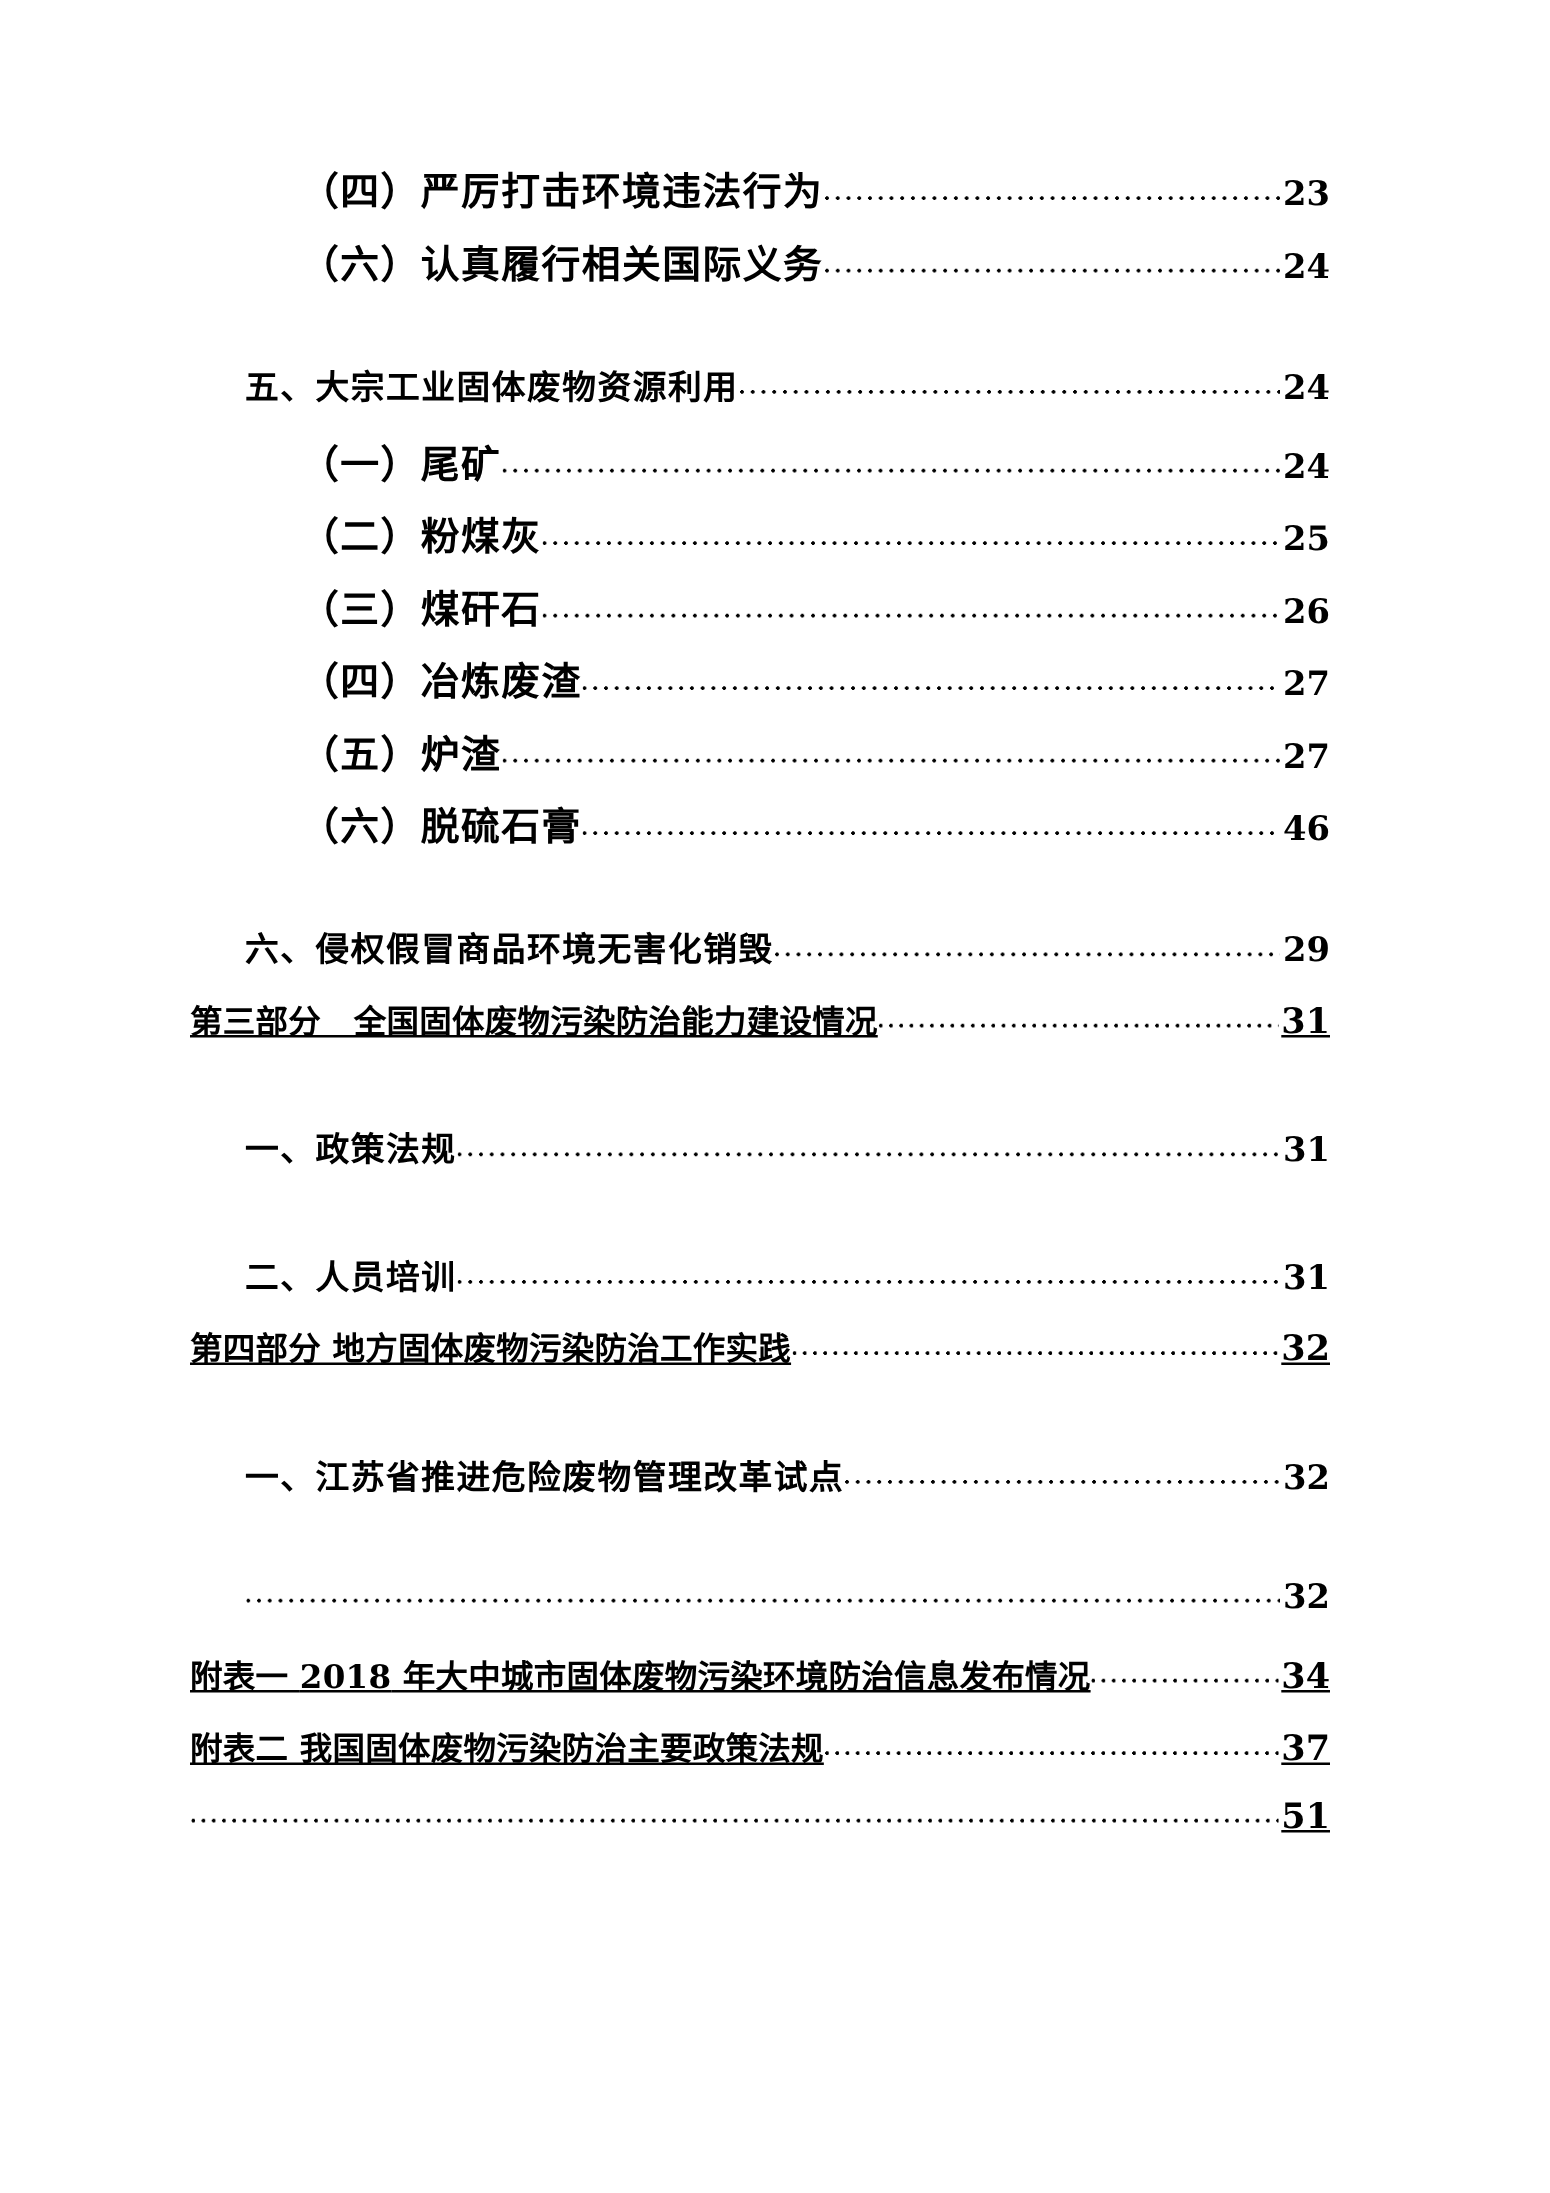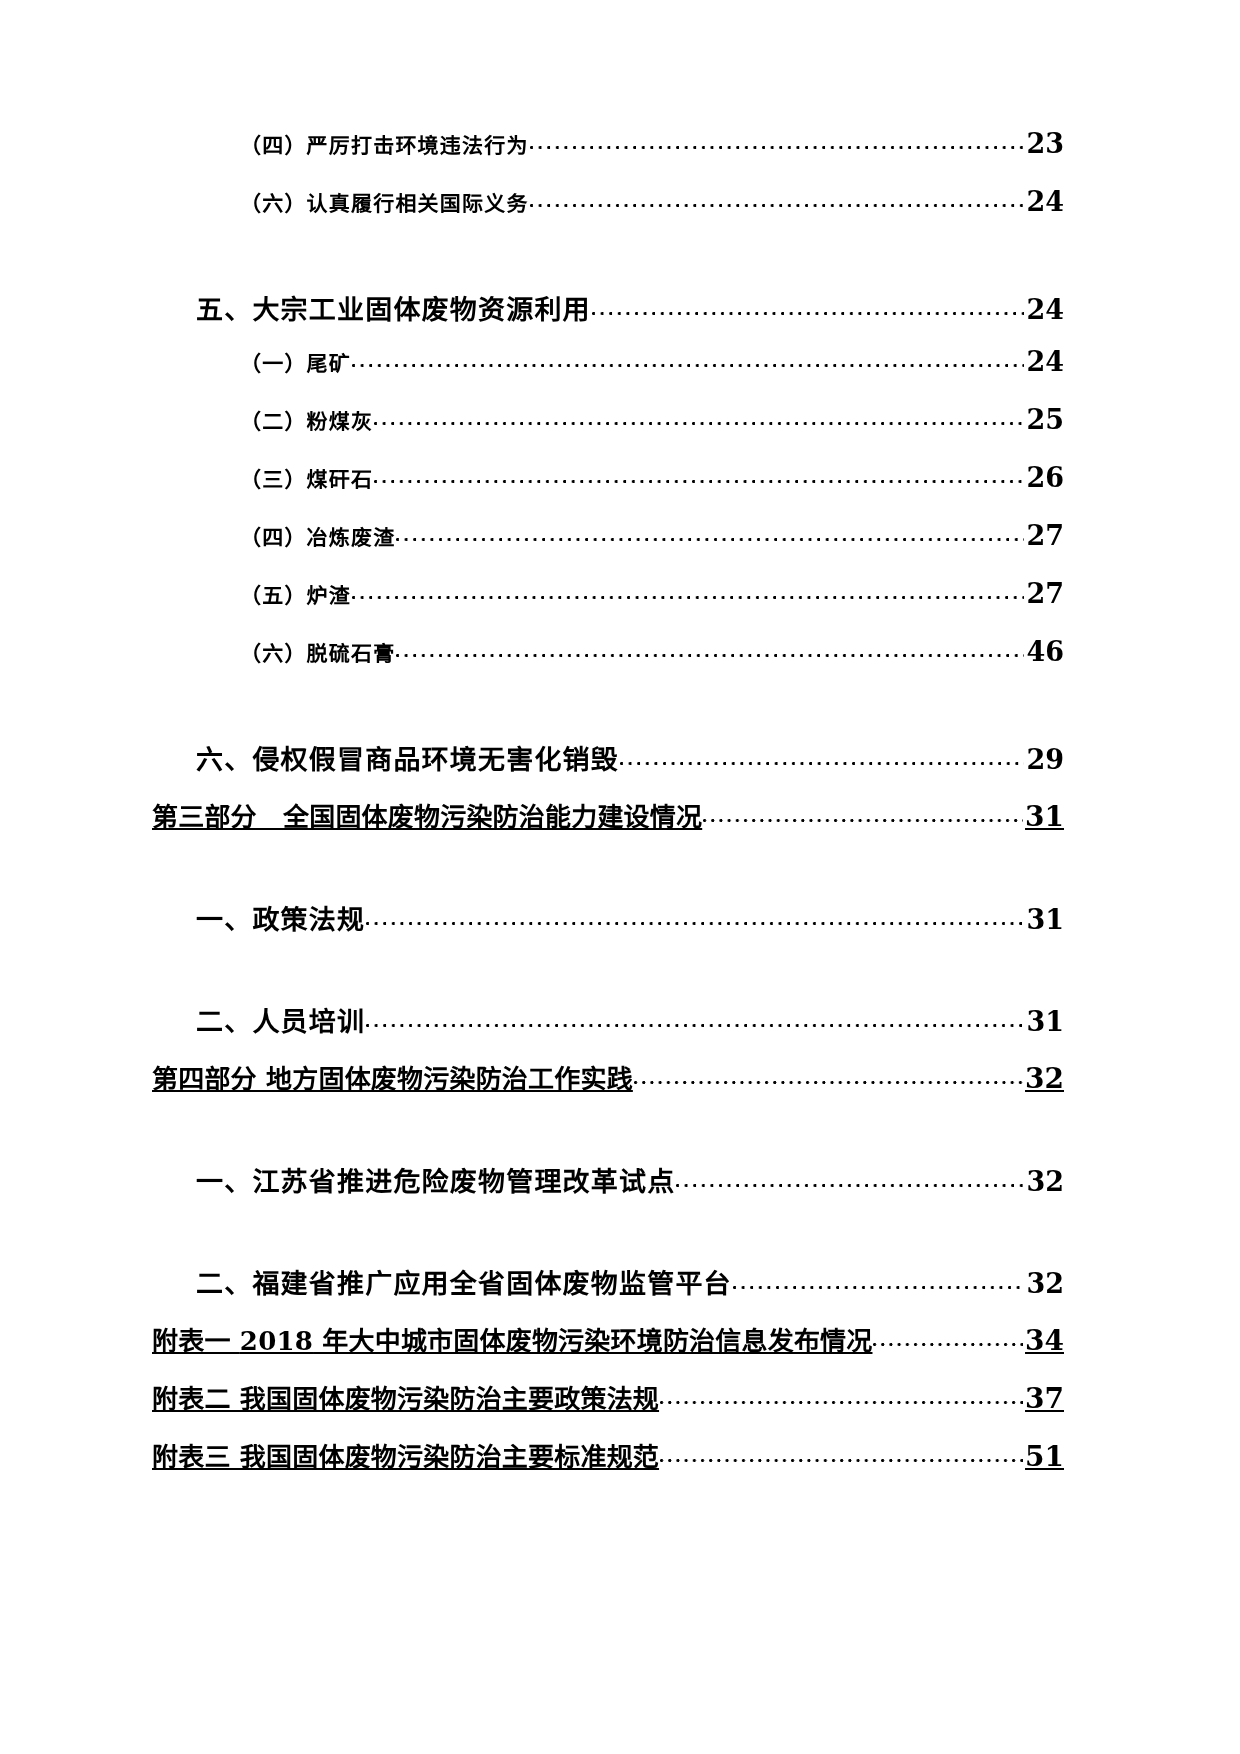--- a/index.html
+++ b/index.html
@@ -71,21 +71,21 @@
 
   
 
   
   .lvl-sub {
     padding-left: 88px;
   }
   .lvl-sub .toc-title {
     font-family: "DejaVu Serif", "Liberation Serif", serif;
     font-weight: bold;
-    font-size: 21px;
+    font-size: 31px;
     letter-spacing: 1.2px;
   }
   .lvl-sub .toc-page { font-size: 27px; }
   .lvl-sub .toc-leader::after { bottom: 0.24em; }
 
   
   .lvl-mid {
     padding-left: 44px;
     margin-top: 44px;
   }
@@ -197,32 +197,30 @@
       <span class="toc-title">第四部分 地方固体废物污染防治工作实践</span>
       <span class="toc-leader"></span>
       <span class="toc-page">32</span>
     </div>
     <div class="toc-row lvl-mid">
       <span class="toc-title">一、江苏省推进危险废物管理改革试点</span>
       <span class="toc-leader"></span>
       <span class="toc-page">32</span>
     </div>
     <div class="toc-row lvl-mid">
-      <span class="toc-title">二、福建省推广应用全省固体废物监管平台</span>
       <span class="toc-leader"></span>
       <span class="toc-page">32</span>
     </div>
     <div class="toc-row lvl-part">
       <span class="toc-title">附表一 <span class="num-run">2018</span> 年大中城市固体废物污染环境防治信息发布情况</span>
       <span class="toc-leader"></span>
       <span class="toc-page">34</span>
     </div>
     <div class="toc-row lvl-part">
       <span class="toc-title">附表二 我国固体废物污染防治主要政策法规</span>
       <span class="toc-leader"></span>
       <span class="toc-page">37</span>
     </div>
     <div class="toc-row lvl-part">
-      <span class="toc-title">附表三 我国固体废物污染防治主要标准规范</span>
       <span class="toc-leader"></span>
       <span class="toc-page">51</span>
     </div>
   </div>
 
 </body></html>

